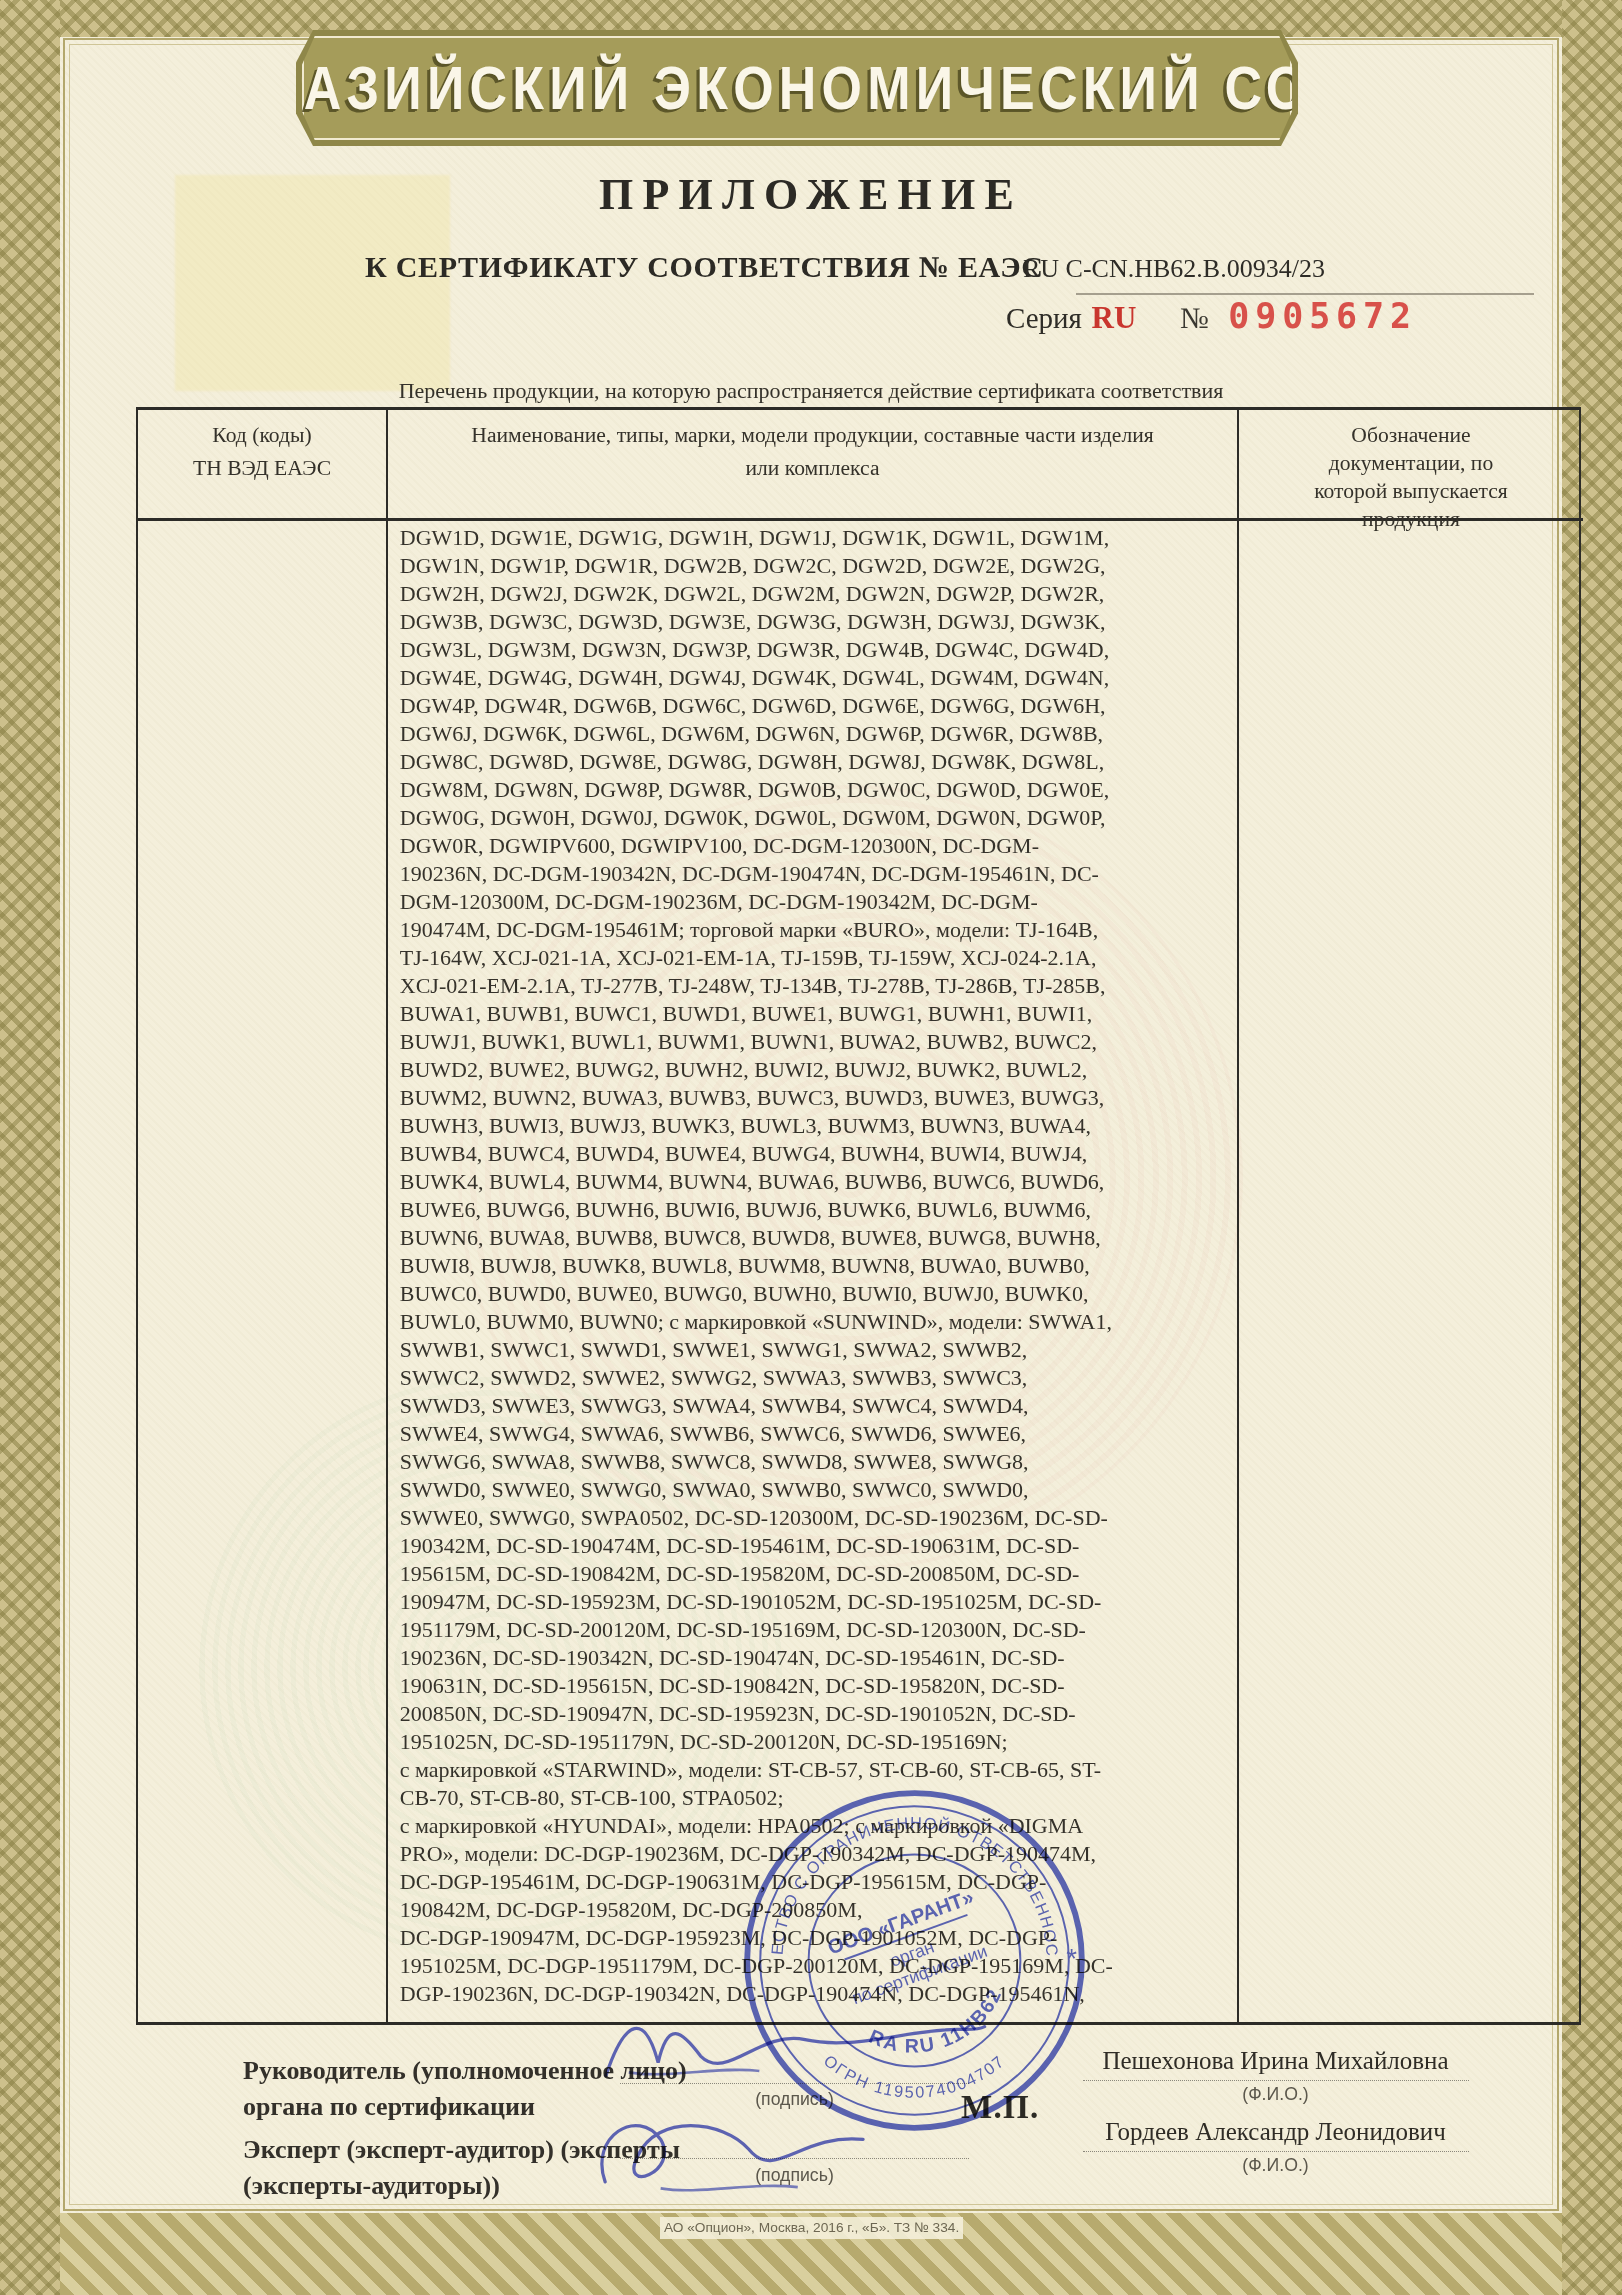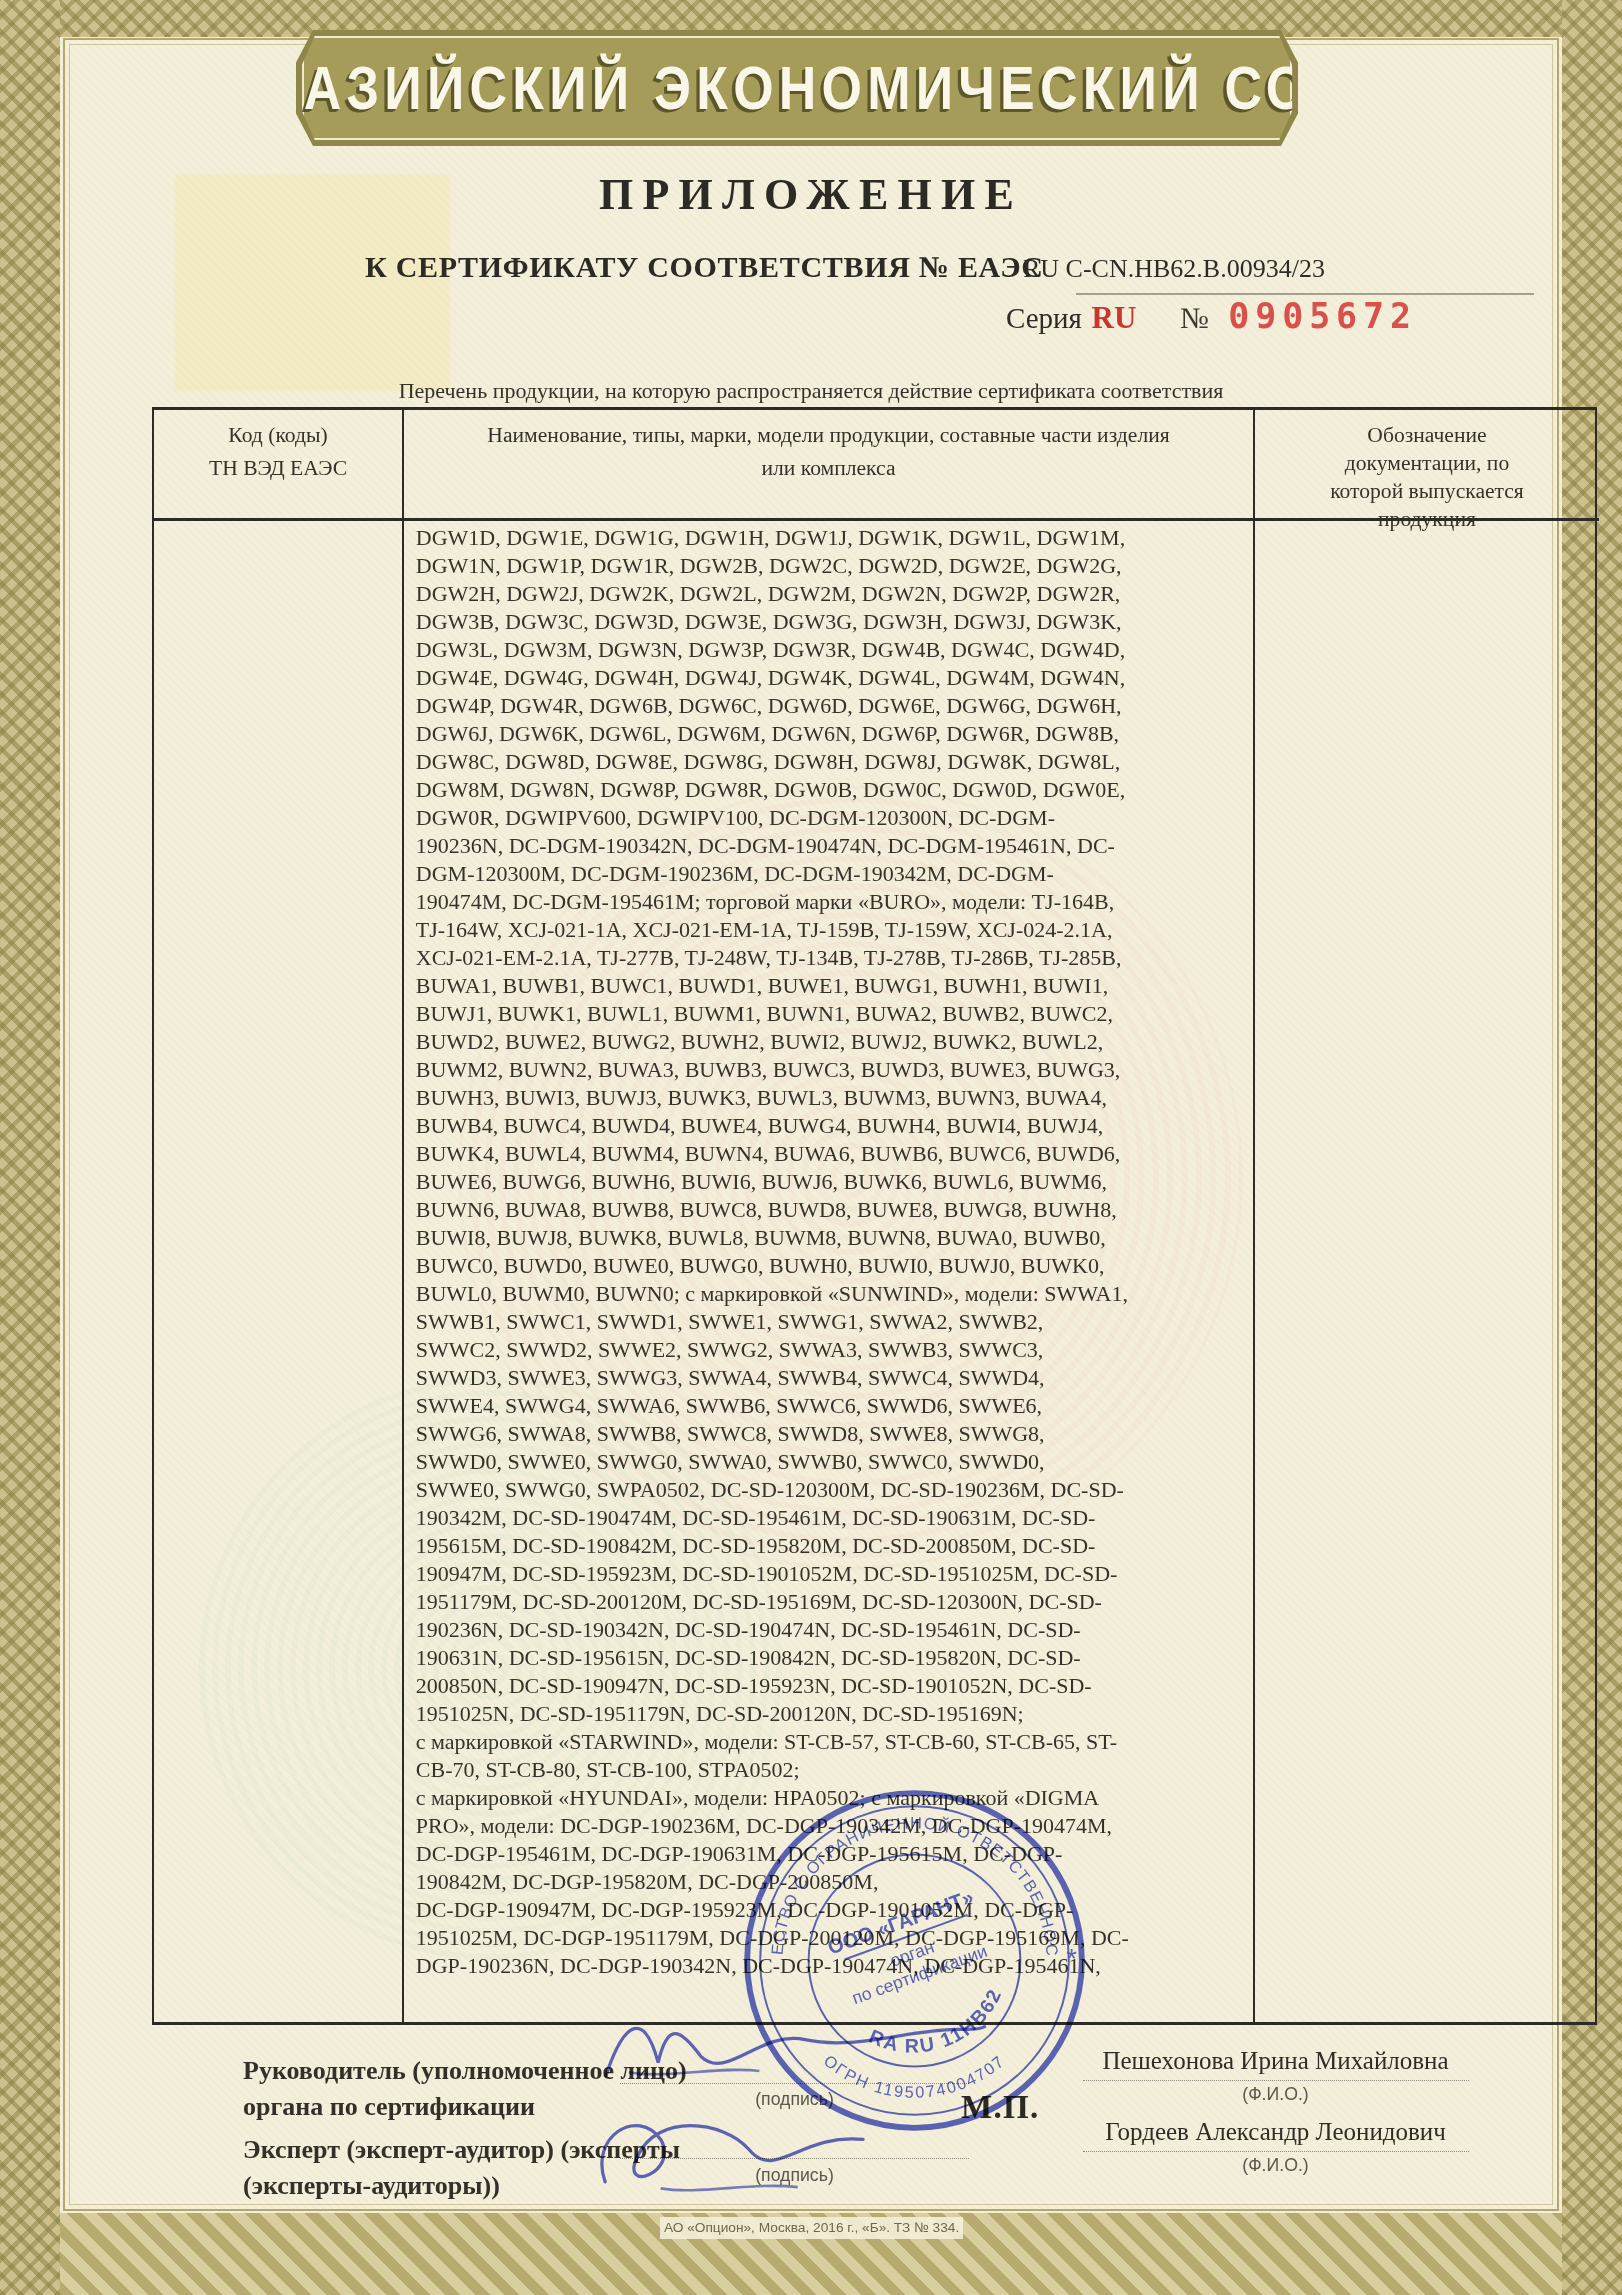--- a/index.html
+++ b/index.html
@@ -42,21 +42,21 @@
   .cert-number{position:absolute;left:1023px;top:254px;font-size:26px;color:#2e2c27;white-space:nowrap;z-index:2;}
   .cert-underline{position:absolute;left:1076px;top:293px;width:458px;border-bottom:2px solid #a59f8e;z-index:2;}
   .series-row{position:absolute;left:1006px;top:296px;z-index:2;white-space:nowrap;}
   .series-label{font-size:29px;color:#2e2c27;}
   .series-value{font-size:31px;font-weight:bold;color:#c9362e;margin-left:7px;}
   .number-sign{font-size:30px;color:#3a3831;margin-left:41px;}
   .serial-number{font-family:"DejaVu Sans Mono",monospace;font-size:35px;font-weight:bold;color:#d8514a;
         letter-spacing:5.9px;margin-left:17px;}
   .list-caption{position:absolute;left:0;top:378px;width:100%;text-align:center;font-size:22px;color:#34312a;z-index:2;}
   
-  .ptable{position:absolute;left:152px;top:407px;width:1445px;height:1618px;z-index:2;
+  .ptable{position:absolute;left:136px;top:407px;width:1445px;height:1618px;z-index:2;
         border:2px solid #2c2b27;border-top-width:3.9px;border-bottom-width:3.3px;box-sizing:border-box;
         display:grid;grid-template-columns:250px 851px 344px;grid-template-rows:111px 1fr;}
   .ptable .cell{border-right:2px solid #2c2b27;box-sizing:border-box;}
   .ptable .cell.last{border-right:none;}
   .ptable .hcell{border-bottom:3.3px solid #2c2b27;text-align:center;font-size:21.6px;line-height:33px;
         padding-top:9.2px;white-space:pre-line;color:#34312a;}
   .ptable .hcell.h3{line-height:28px;padding-top:10.5px;}
   .bcell{padding:2.6px 6.5px 0 11.8px;}
   .bline{font-size:22px;line-height:28px;white-space:nowrap;color:#35322b;}
   
@@ -127,20 +127,21 @@
         <div class="bline">DGW1D, DGW1E, DGW1G, DGW1H, DGW1J, DGW1K, DGW1L, DGW1M,</div>
         <div class="bline">DGW1N, DGW1P, DGW1R, DGW2B, DGW2C, DGW2D, DGW2E, DGW2G,</div>
         <div class="bline">DGW2H, DGW2J, DGW2K, DGW2L, DGW2M, DGW2N, DGW2P, DGW2R,</div>
         <div class="bline">DGW3B, DGW3C, DGW3D, DGW3E, DGW3G, DGW3H, DGW3J, DGW3K,</div>
         <div class="bline">DGW3L, DGW3M, DGW3N, DGW3P, DGW3R, DGW4B, DGW4C, DGW4D,</div>
         <div class="bline">DGW4E, DGW4G, DGW4H, DGW4J, DGW4K, DGW4L, DGW4M, DGW4N,</div>
         <div class="bline">DGW4P, DGW4R, DGW6B, DGW6C, DGW6D, DGW6E, DGW6G, DGW6H,</div>
         <div class="bline">DGW6J, DGW6K, DGW6L, DGW6M, DGW6N, DGW6P, DGW6R, DGW8B,</div>
         <div class="bline">DGW8C, DGW8D, DGW8E, DGW8G, DGW8H, DGW8J, DGW8K, DGW8L,</div>
         <div class="bline">DGW8M, DGW8N, DGW8P, DGW8R, DGW0B, DGW0C, DGW0D, DGW0E,</div>
+        <div class="bline">DGW0G, DGW0H, DGW0J, DGW0K, DGW0L, DGW0M, DGW0N, DGW0P,</div>
         <div class="bline">DGW0R, DGWIPV600, DGWIPV100, DC-DGM-120300N, DC-DGM-</div>
         <div class="bline">190236N, DC-DGM-190342N, DC-DGM-190474N, DC-DGM-195461N, DC-</div>
         <div class="bline">DGM-120300M, DC-DGM-190236M, DC-DGM-190342M, DC-DGM-</div>
         <div class="bline">190474M, DC-DGM-195461M; торговой марки «BURO», модели: TJ-164B,</div>
         <div class="bline">TJ-164W, XCJ-021-1A, XCJ-021-EM-1A, TJ-159B, TJ-159W, XCJ-024-2.1A,</div>
         <div class="bline">XCJ-021-EM-2.1A, TJ-277B, TJ-248W, TJ-134B, TJ-278B, TJ-286B, TJ-285B,</div>
         <div class="bline">BUWA1, BUWB1, BUWC1, BUWD1, BUWE1, BUWG1, BUWH1, BUWI1,</div>
         <div class="bline">BUWJ1, BUWK1, BUWL1, BUWM1, BUWN1, BUWA2, BUWB2, BUWC2,</div>
         <div class="bline">BUWD2, BUWE2, BUWG2, BUWH2, BUWI2, BUWJ2, BUWK2, BUWL2,</div>
         <div class="bline">BUWM2, BUWN2, BUWA3, BUWB3, BUWC3, BUWD3, BUWE3, BUWG3,</div>

